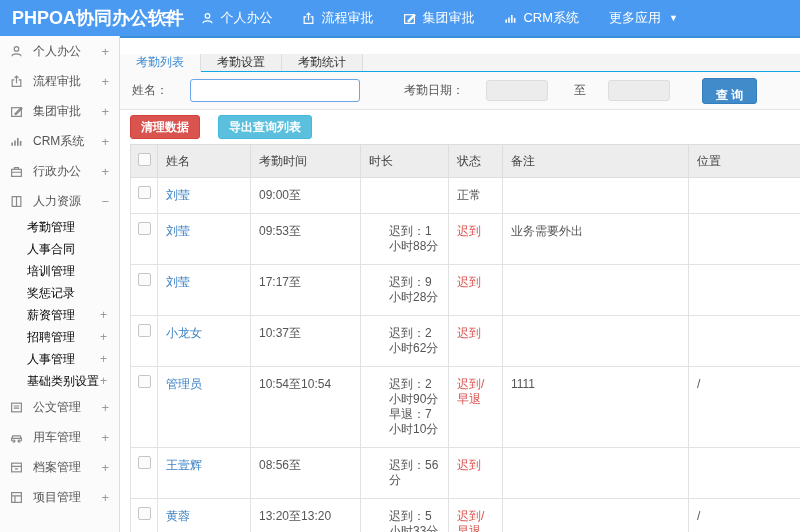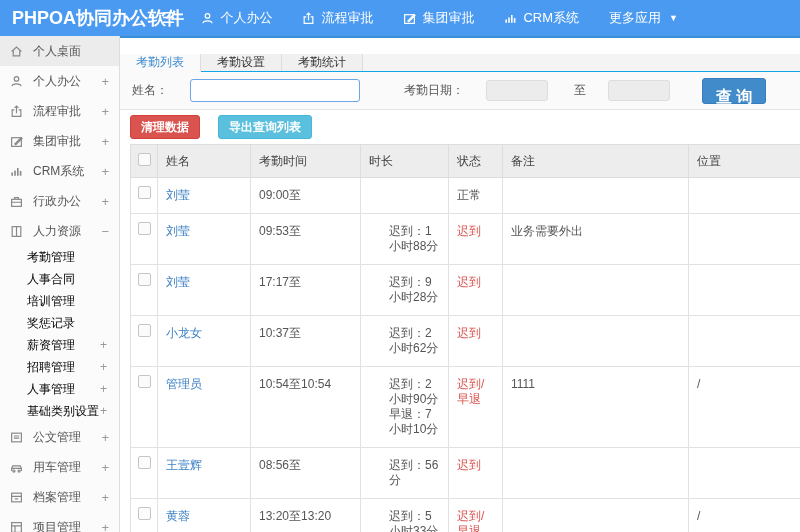--- a/index.html
+++ b/index.html
@@ -35,21 +35,21 @@
   .tabstrip { display:flex; background:#f4f4f4; border-bottom:1px solid #0ea5e9; height:28px;margin-top:16px; }
   .tab { padding:0 16px; display:flex; align-items:center; border-right:1px solid #ddd; color:#333; cursor:pointer; background:#f0f0f0; }
   .tab.active { background:#fafafa; color:#3e8bd0; border-bottom:1px solid #fafafa; margin-bottom:-1px; }
 
   .filterbar { background:#fafafa; border-bottom:1px solid #e5e5e5; display:flex; align-items:center; padding:7px 12px; height:38px;gap:16px; }
   .filterbar label { color:#555; margin-right:6px; white-space:nowrap; }
   .name-input { width:170px; height:23px; border:1px solid #6aa6e8; border-radius:3px; outline:none; padding:0 6px; }
   .date-input { width:62px; height:21px; background:#ececec; border:1px solid #ddd; border-radius:3px; padding:0 4px; }
   .lbl-date { margin-left:28px; }
   .lbl-to { margin:0 10px; }
-  .btn-search { background:#428bca; border:1px solid #357ebd; color:#fff; border-radius:3px; height:26px; padding:8px 13px; margin-left:16px; font-weight:bold; cursor:pointer; font-size:16px; }
+  .btn-search { background:#428bca; border:1px solid #357ebd; color:#fff; border-radius:3px; height:26px; padding:8px 13px; margin-left:16px; font-weight:bold; cursor:pointer; font-size:12px; }
 
   .actionbar { padding:5px 10px; display:flex; gap:18px; height:34px; align-items:center; }
   .btn { border-radius:3px; height:24px; padding:0 10px; color:#fff; font-weight:bold; cursor:pointer; font-size:12px; }
   .btn-danger { background:#d9534f; border:1px solid #d43f3a; }
   .btn-info { background:#5bc0de; border:1px solid #46b8da; }
 
   
   table { border-collapse:collapse; table-layout:fixed; width:670px; margin-left:10px; }
   th { background:#ededed; border:1px solid #ddd; color:#444; font-weight:normal; text-align:left; padding:6px 8px; height:25px; }
   td { border:1px solid #e2e2e2; padding:10px 8px; vertical-align:top; line-height:15px; color:#555; }
@@ -102,29 +102,20 @@
       </span>
       <span class="nav-item">
         <span>更多应用</span>
         <span class="caret">▼</span>
       </span>
     </nav>
 </header>
 
 <div class="layout">
   <aside id="sidebar">
-      <div class="s-item active">
-        <span class="ico">
-          <svg width="13" height="13" viewBox="0 0 12 12" fill="none" stroke="currentColor" stroke-width="1.1">
-            <path d="M1.5 6 6 1.8 10.5 6M3 5.2V10h6V5.2"></path>
-          </svg>
-        </span>
-        <span class="lbl">个人桌面</span>
-        <span class="exp"></span>
-      </div>
       <div class="s-item">
         <span class="ico">
           <svg width="13" height="13" viewBox="0 0 12 12" fill="none" stroke="currentColor" stroke-width="1.1">
             <circle cx="6" cy="3.6" r="2.1"></circle>
             <path d="M1.8 10.4c.5-2.9 7.9-2.9 8.4 0"></path>
           </svg>
         </span>
         <span class="lbl">个人办公</span>
         <span class="exp">+</span>
       </div>

